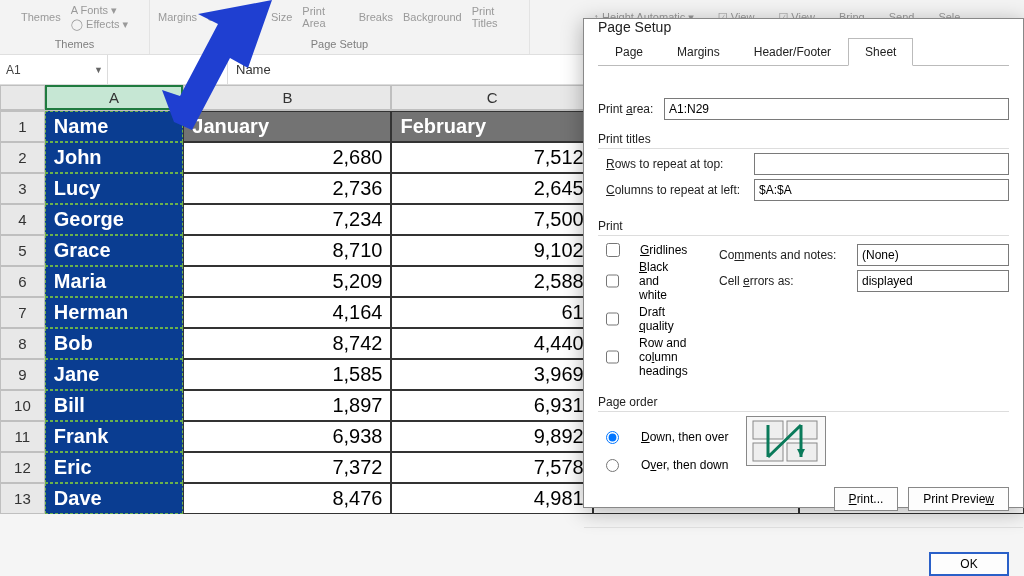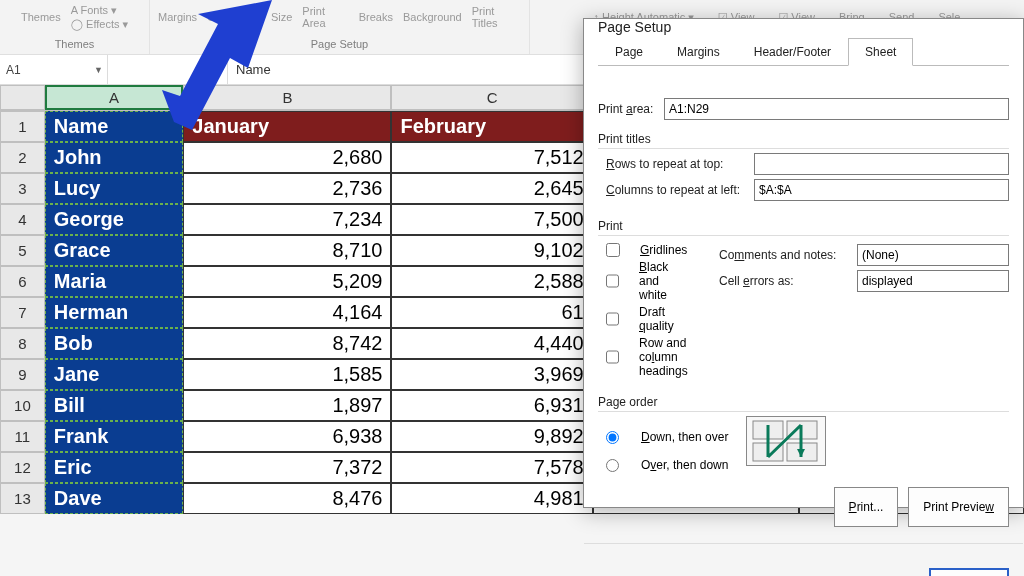--- a/index.html
+++ b/index.html
@@ -22,21 +22,21 @@
 
 
 .sheet { position: relative; background:#fff; }
 .colhead-row { display:flex; height:26px; background:#e8e8e8; border-bottom:1px solid #bfbfbf; }
 .corner { width:45px; border:1px solid #bfbfbf; background:#e8e8e8; }
 .colhead { display:flex; align-items:center; justify-content:center; border:1px solid #bfbfbf; font-size:15px; color:#333; }
 .colhead.sel { background:#c6e7d4; border:2px solid #1f7b3f; }
 .row { display:flex; height:31px; }
 .rowhead { width:45px; display:flex; align-items:center; justify-content:center; border:1px solid #bfbfbf; background:#e8e8e8; font-size:15px; color:#333; }
 .cell { border:1px solid #333; display:flex; align-items:center; padding:0 8px; font-size:20px; background:#fff; color:#000; }
-.cell.header { background:#7f1d1d; color:#fff; font-weight:bold; }
+.cell.header { background:#737373; color:#fff; font-weight:bold; }
 .cell.keycol { background:#0a3d91; color:#fff; font-weight:bold; border:1px dashed #6ab04c; }
 .cell.num { justify-content:flex-end; }
 
 
 .arrow { position:absolute; left:160px; top:0px; z-index:5; }
 
 
 .dialog { position:absolute; left:583px; top:18px; width:441px; height:490px; background:#fff; border:1px solid #888; box-shadow:0 4px 20px rgba(0,0,0,0.3); z-index:10; display:flex; flex-direction:column; }
 .dlg-title { height:36px; display:flex; align-items:center; padding:0 14px; font-size:14px; color:#222; }
 .dlg-body { flex:1; padding:2px 14px 10px 14px; display:flex; flex-direction:column; }
@@ -51,21 +51,21 @@
 .group-title { font-size:12px; color:#222; margin:4px 0 4px 0; border-bottom:1px solid #ddd; padding-bottom:2px; }
 .chk { display:flex; align-items:center; gap:20px; font-size:12px; margin:3px 0 3px 8px; }
 .chk input { width:14px; height:14px; }
 .print-grid { display:flex; gap:30px; }
 .print-right { flex:1; }
 .print-right .field-row label { width:130px; }
 .radio { display:flex; align-items:center; gap:22px; font-size:12px; margin:14px 0 3px 8px; }
 .order-row { display:flex; align-items:flex-start; gap:18px; }
 .order-img { width:80px; height:50px; border:1px solid #888; background:#f8f8f8; display:flex; align-items:center; justify-content:center; position:relative; }
 .dlg-buttons { display:flex; justify-content:flex-end; gap:10px; padding:6px 0; }
-.btn { height:40px; padding:0 14px; font-size:12px; background:#fdfdfd; border:1px solid #888; }
+.btn { height:24px; padding:0 14px; font-size:12px; background:#fdfdfd; border:1px solid #888; }
 .btn.primary { border:2px solid #2a60c8; }
 .underline-key { text-decoration: underline; }
 .dlg-footer { border-top:1px solid #ddd; padding:24px 14px; display:flex; justify-content:flex-end; }
 
 
 .wA { width:139px; } .wB { width:209px; } .wC { width:202px; } .wD { width:207px; } .wE { width:226px; }
 </style>
 </head>
 <body>
 

